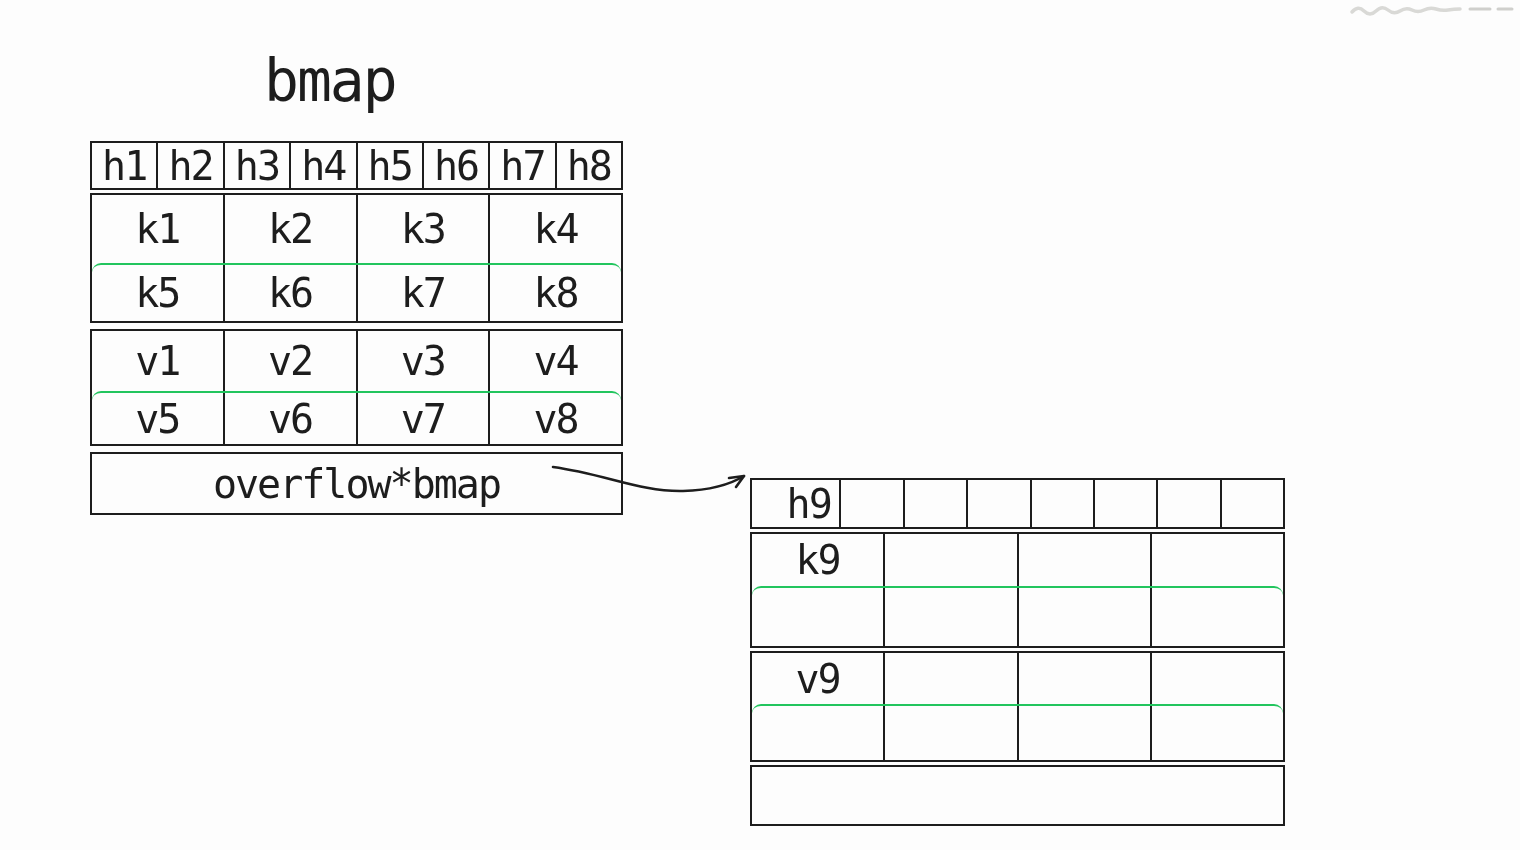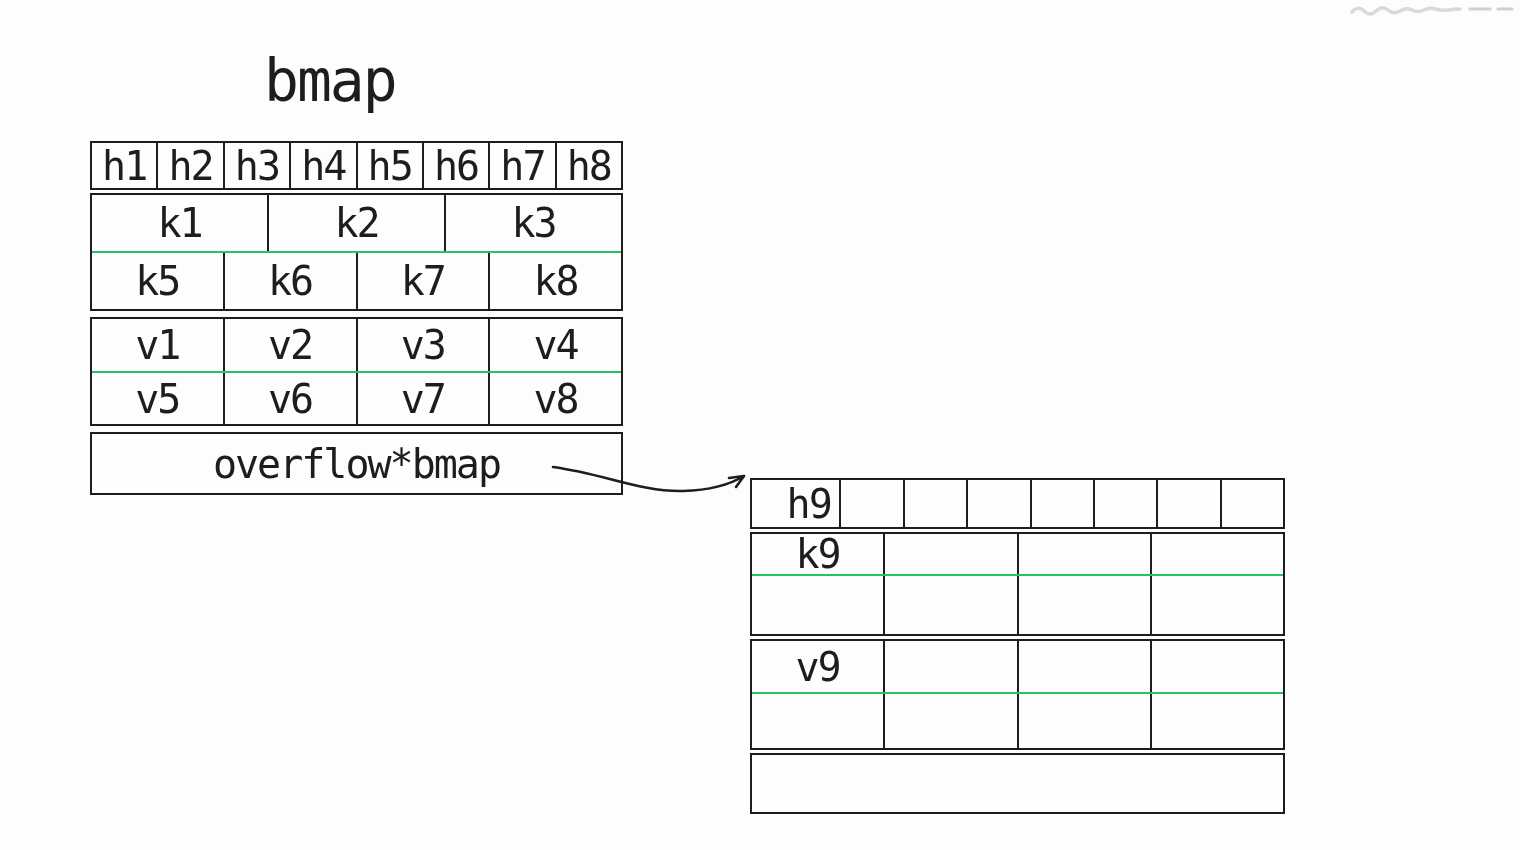--- a/index.html
+++ b/index.html
@@ -30,20 +30,21 @@
     position: absolute;
     box-sizing: border-box;
   }
   .block {
     border: 2px solid #1d1d1d;
     box-sizing: border-box;
   }
   .row {
     display: flex;
     align-items: stretch;
+    border-radius: 9px;
   }
   .row + .row {
     border-top: 2px solid #22c55e;
   }
   .cell {
     flex: 1 1 0;
     display: flex;
     align-items: center;
     justify-content: center;
     font-size: 40px;
@@ -90,35 +91,36 @@
         <div class="cell">h3</div>
         <div class="cell">h4</div>
         <div class="cell">h5</div>
         <div class="cell">h6</div>
         <div class="cell">h7</div>
         <div class="cell">h8</div>
       </div>
     </div>
 
     <div class="block gap3">
-      <div class="row" style="height:56px;">
+      <div class="row" style="height:68px;">
         <div class="cell">k1</div>
         <div class="cell">k2</div>
         <div class="cell">k3</div>
+        <div class="cell">k4</div>
       </div>
       <div class="row" style="height:56px;">
         <div class="cell">k5</div>
         <div class="cell">k6</div>
         <div class="cell">k7</div>
         <div class="cell">k8</div>
       </div>
     </div>
 
     <div class="block gap6">
-      <div class="row" style="height:52px;">
+      <div class="row" style="height:60px;">
         <div class="cell">v1</div>
         <div class="cell">v2</div>
         <div class="cell">v3</div>
         <div class="cell">v4</div>
       </div>
       <div class="row" style="height:51px;">
         <div class="cell">v5</div>
         <div class="cell">v6</div>
         <div class="cell">v7</div>
         <div class="cell">v8</div>
@@ -144,21 +146,21 @@
         <div class="cell"></div>
         <div class="cell"></div>
         <div class="cell"></div>
         <div class="cell"></div>
         <div class="cell"></div>
         <div class="cell"></div>
       </div>
     </div>
 
     <div class="block gap3">
-      <div class="row" style="height:40px;">
+      <div class="row" style="height:52px;">
         <div class="cell">k9</div>
         <div class="cell"></div>
         <div class="cell"></div>
         <div class="cell"></div>
       </div>
       <div class="row" style="height:58px;">
         <div class="cell"></div>
         <div class="cell"></div>
         <div class="cell"></div>
         <div class="cell"></div>

